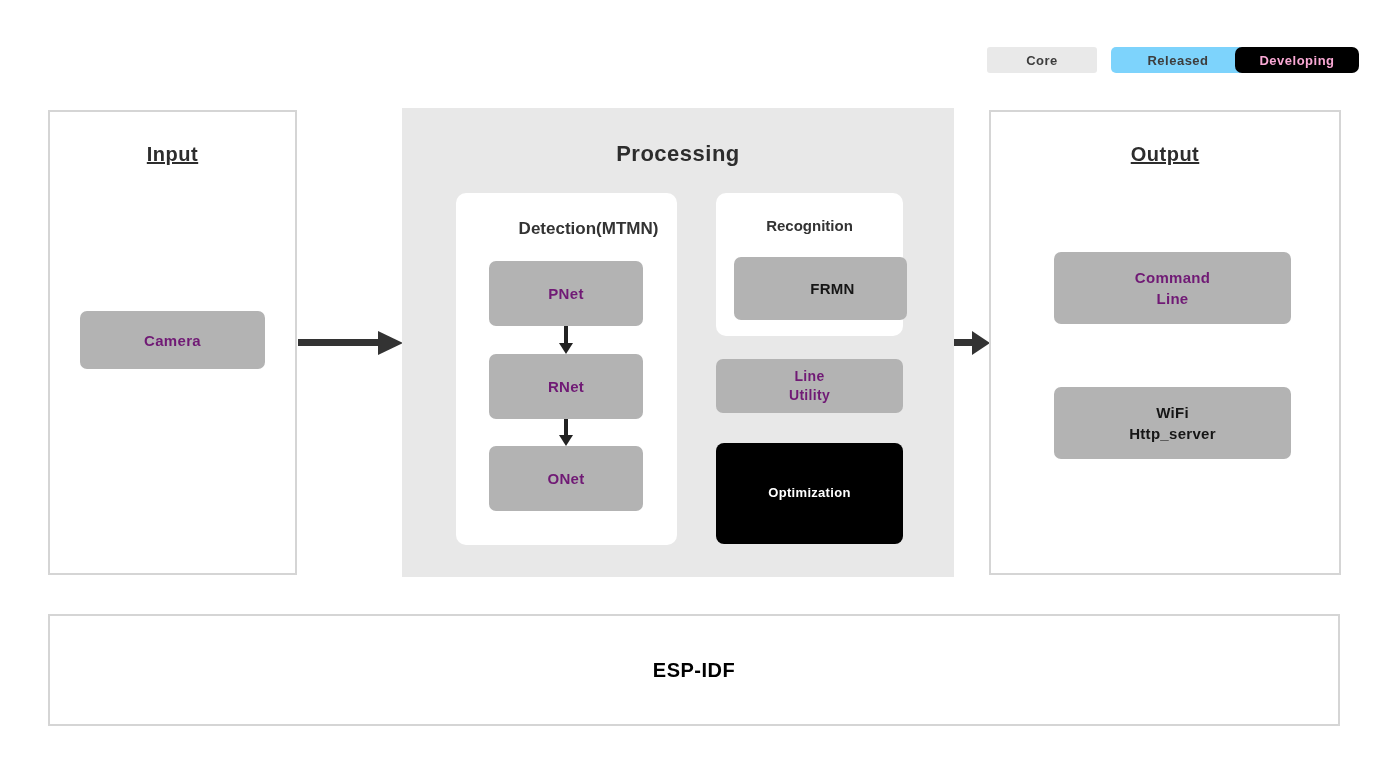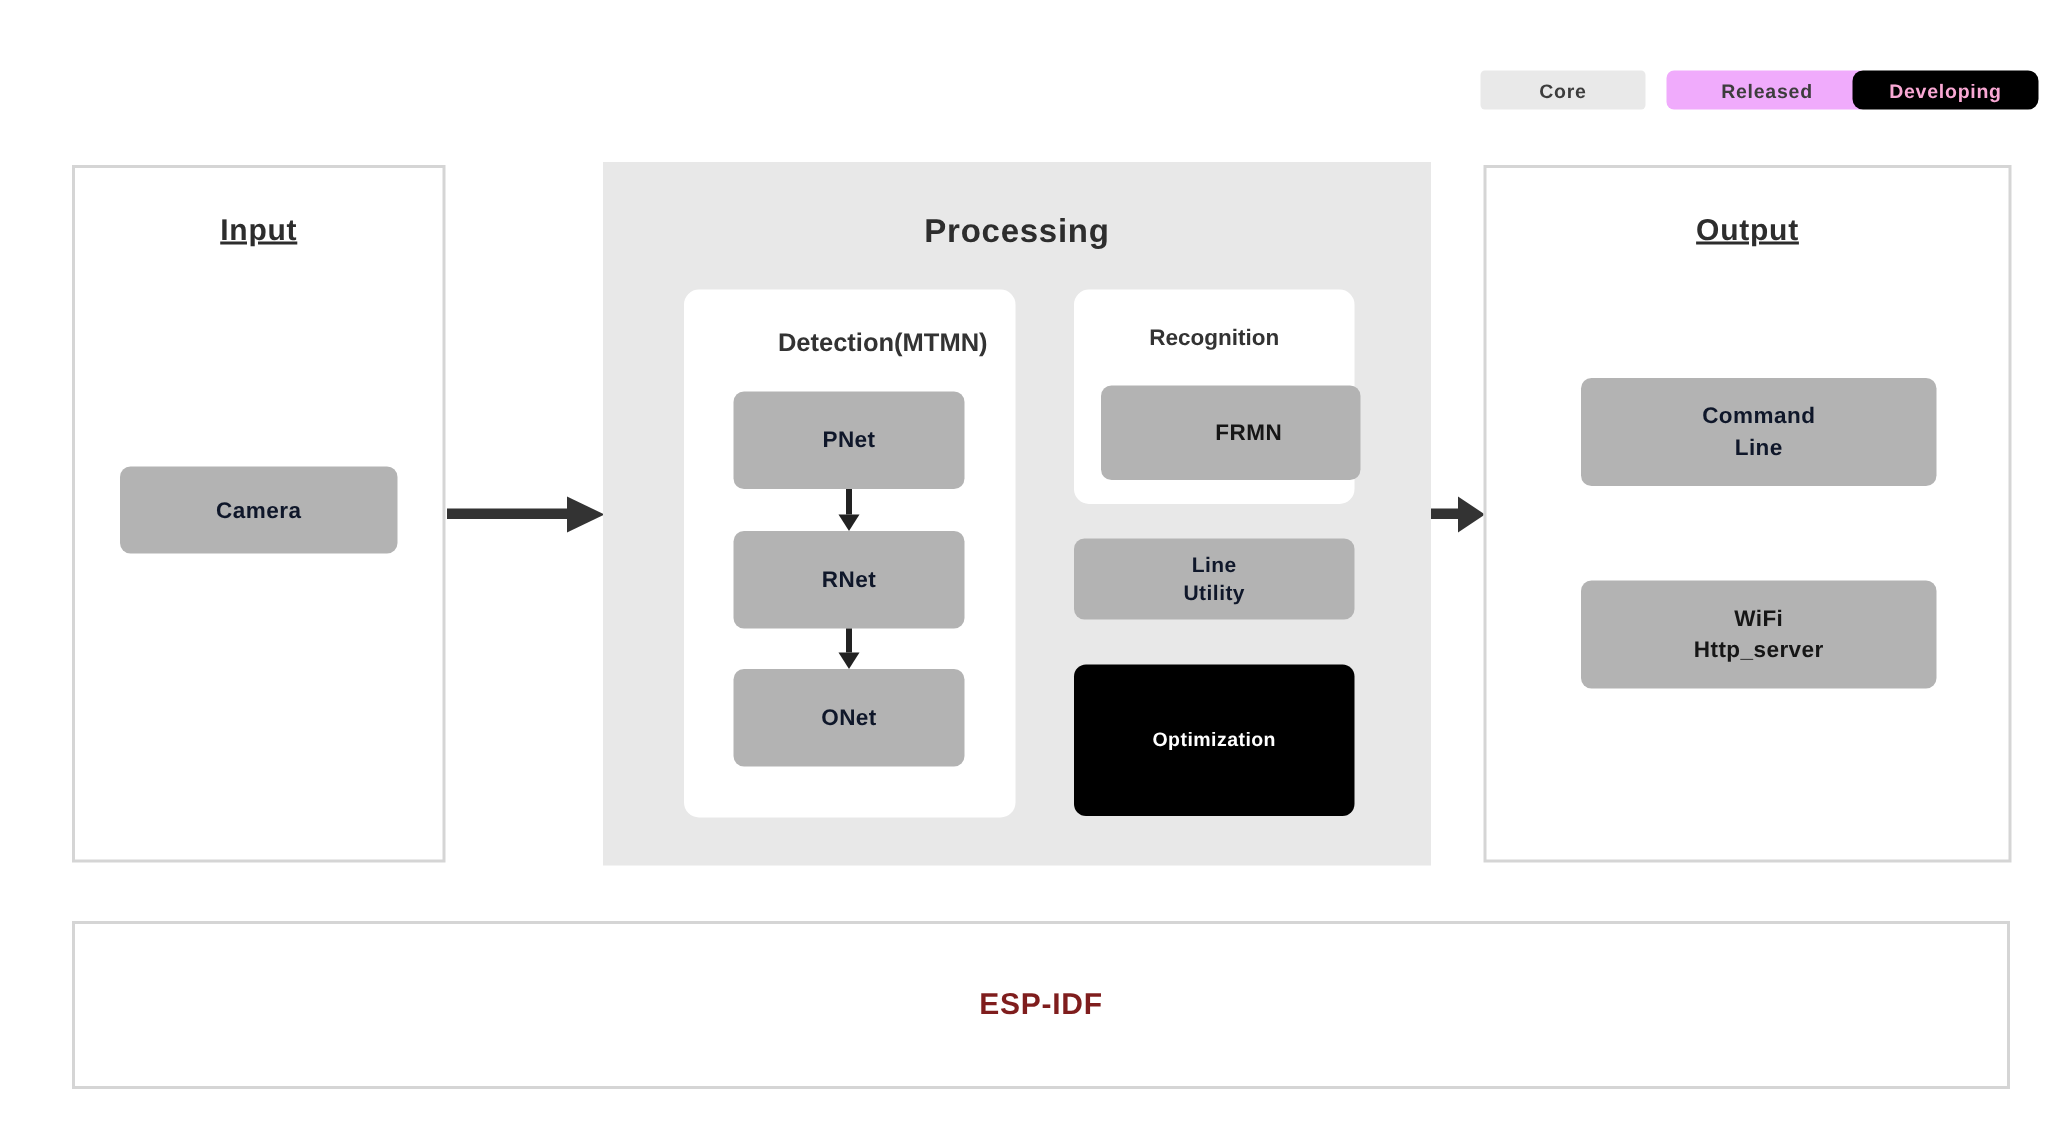--- a/index.html
+++ b/index.html
@@ -25,49 +25,49 @@
   }
   
   .whitebox { position:absolute; background:#ffffff; border-radius:10px; }
   .whitebox-title {
     position:absolute; left:0; right:0; text-align:center; color:#333333;
   }
   
   .node {
     position:absolute; background:#b3b3b3; border-radius:7px;
     display:flex; flex-direction:column; align-items:center; justify-content:center;
-    color:#0f172a; font-size:15px; text-align:center; line-height:1.4;
+    color:#701a75; font-size:15px; text-align:center; line-height:1.4;
     letter-spacing:0.3px;
   }
   .node.dark-label { color:#161616; }
   .node.black {
     background:#000000; color:#ffffff; border-radius:8px; font-size:13px;
   }
   
   .legend-item {
     position:absolute; top:47px; height:26px; box-sizing:border-box;
     display:flex; align-items:center; justify-content:center;
     font-size:13px; letter-spacing:0.5px;
   }
   .legend-core      { left:987px;  width:110px; background:#e9e9e9; color:#3d3d3d; border-radius:3px; }
-  .legend-released  { left:1111px; width:134px; background:#f0abfc; color:#3d3d3d; border-radius:5px; }
+  .legend-released  { left:1111px; width:134px; background:#7dd3fc; color:#3d3d3d; border-radius:5px; }
   .legend-developing{ left:1235px; width:124px; background:#000000; color:#f9a8d4; border-radius:7px; }
   
   .h-stem { position:absolute; background:#333333; height:7px; }
   .h-head { position:absolute; width:0; height:0;
             border-top:12px solid transparent; border-bottom:12px solid transparent; }
   .v-stem { position:absolute; background:#222222; width:4px; }
   .v-head { position:absolute; width:0; height:0;
             border-left:7px solid transparent; border-right:7px solid transparent;
             border-top:11px solid #222222; }
   
   .foundation-label {
     position:absolute; left:0; right:0; top:0; bottom:0;
     display:flex; align-items:center; justify-content:center;
-    font-size:20px; color:#7f1d1d; letter-spacing:0.5px;
+    font-size:20px; color:#000000; letter-spacing:0.5px;
   }
 </style>
 </head>
 <body>
 
 <div class="stage">
 
   <div class="legend-item legend-core">
     <span>Core</span>
   </div>

